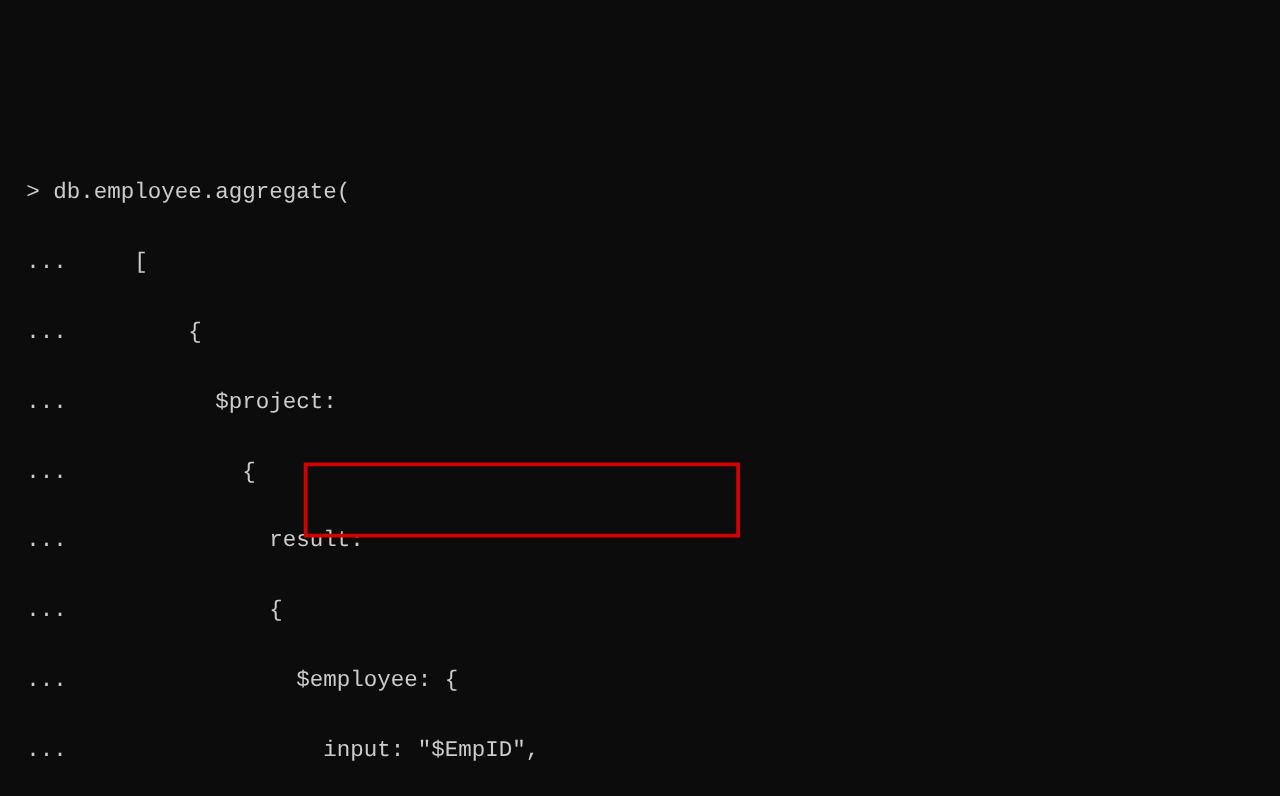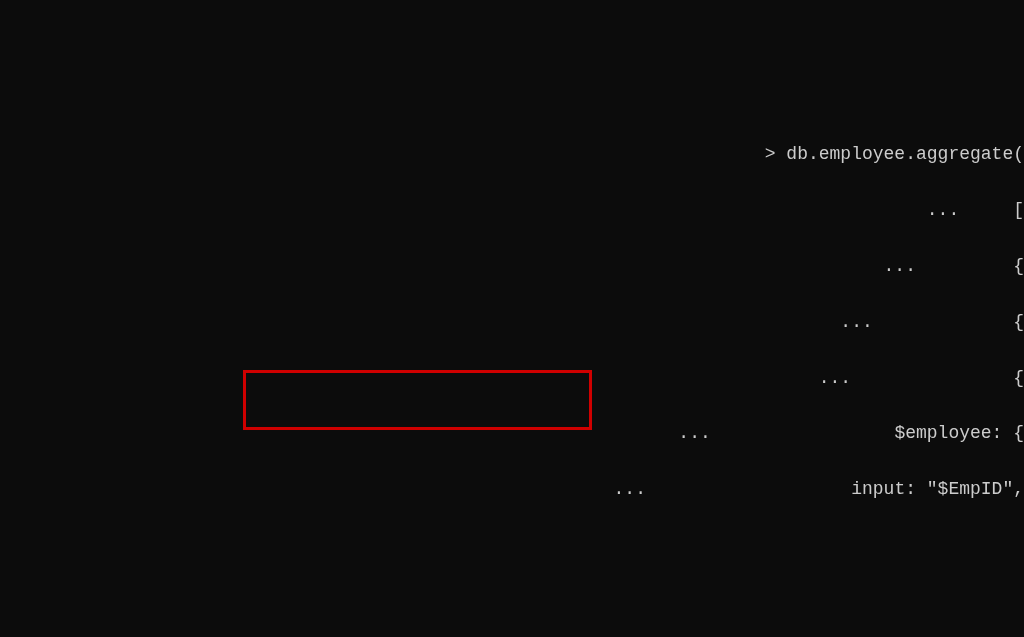--- a/index.html
+++ b/index.html
@@ -29,33 +29,34 @@
     }
     .highlight1 {
       top: 256px;
       left: 243px;
       width: 349px;
       height: 60px;
     }
     .line {
       display: block;
       padding-left: 21px;
-      text-align: right;
     }
   </style>
 </head>
 <body>
 
 
 
 <div class="terminal">
 <span class="line">&gt; db.employee.aggregate(</span>
 <span class="line">...     [</span>
 <span class="line">...         {</span>
+<span class="line">...           $project:</span>
 <span class="line">...             {</span>
+<span class="line">...               result:</span>
 <span class="line">...               {</span>
 <span class="line">...                 $employee: {</span>
 <span class="line">...                   input: "$EmpID",</span>
 
 
 
 
 
 
 

